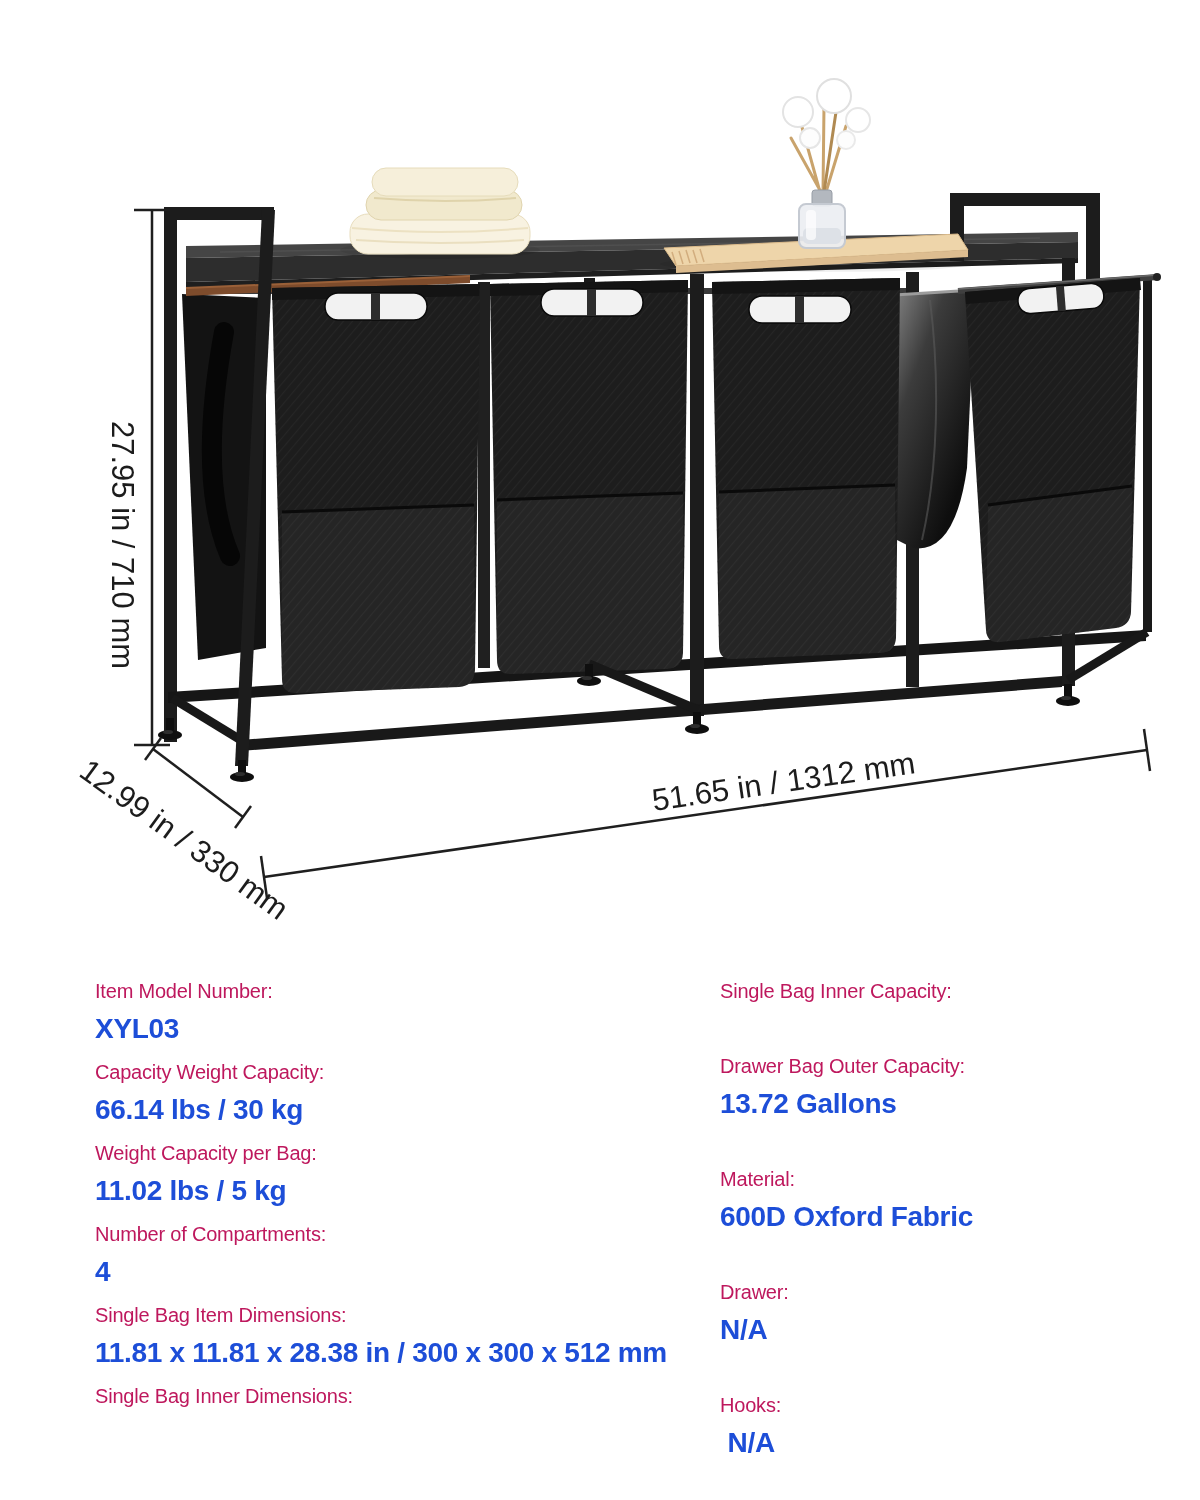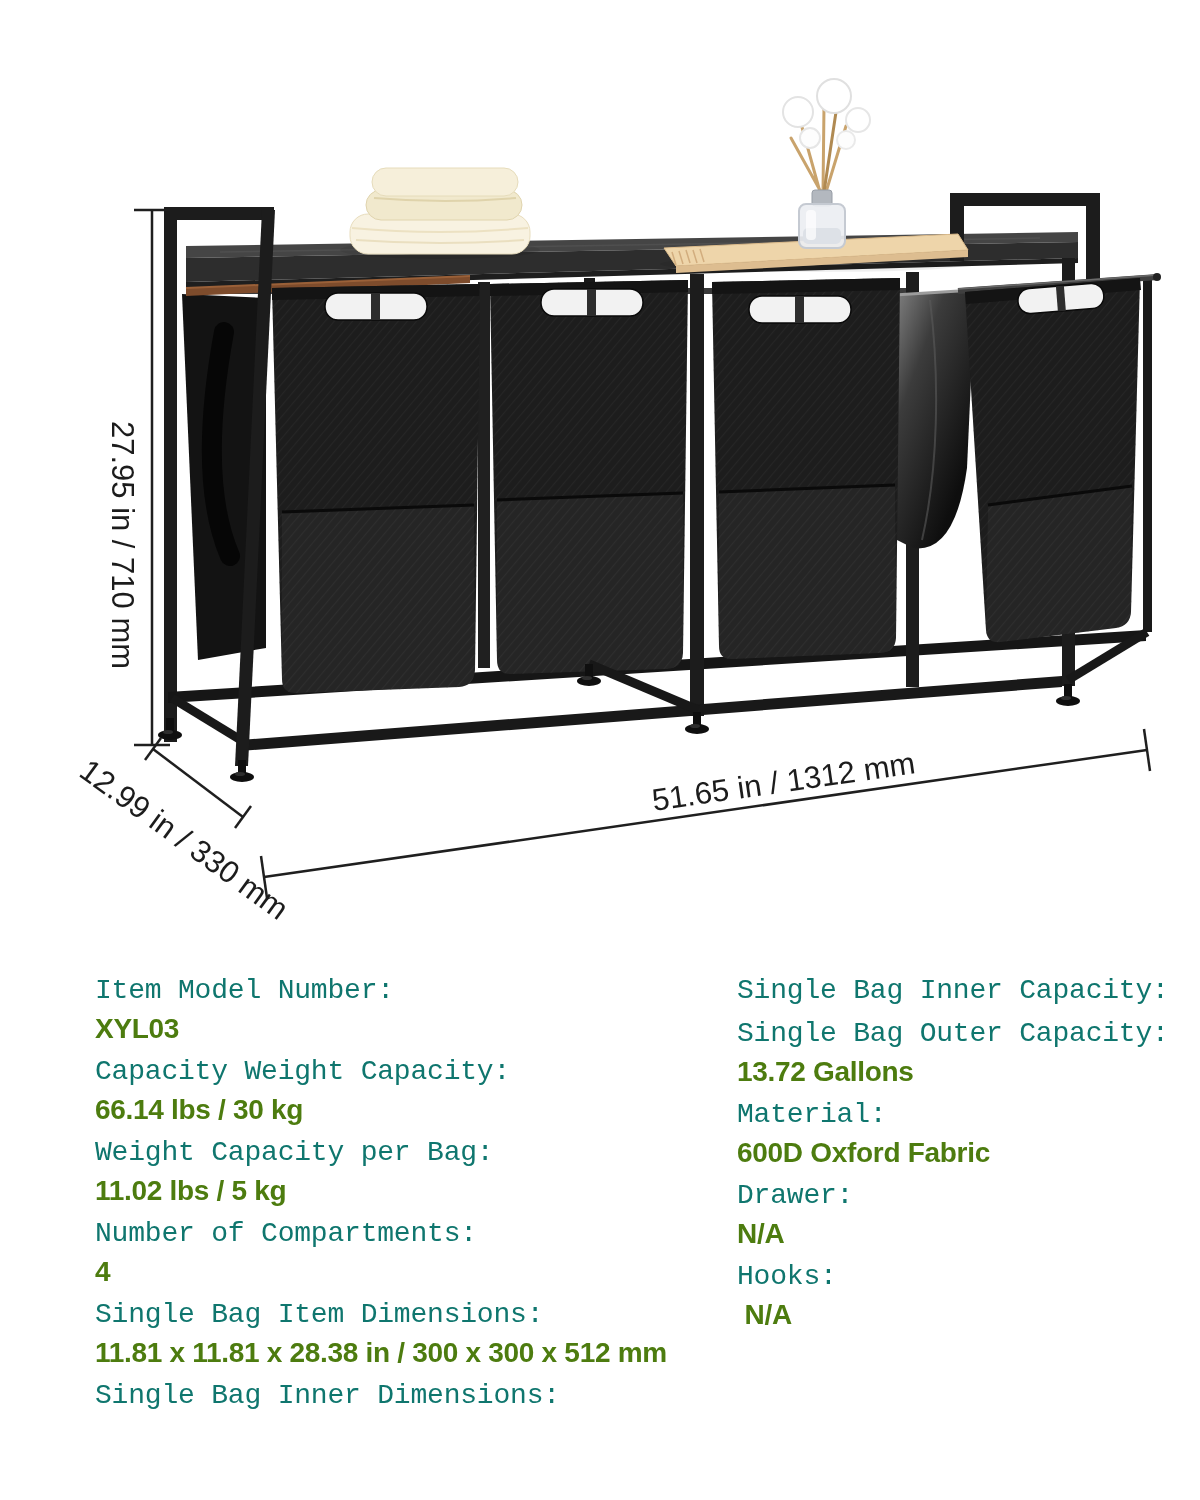--- a/index.html
+++ b/index.html
@@ -2,24 +2,24 @@
 <html><head>
 <meta charset="utf-8">
 <style>
   html,body{margin:0;padding:0;background:#fff;}
   .page{position:relative;width:1200px;height:1500px;background:#ffffff;overflow:hidden;
         font-family:"Liberation Sans",sans-serif;}
   .product-area{position:absolute;left:0;top:0;width:1200px;height:950px;}
   svg text.dim{font-family:"Liberation Sans",sans-serif;font-size:31px;fill:#1c1c1c;letter-spacing:0;}
   .specs-col{position:absolute;top:972px;display:flex;flex-direction:column;}
   .specs-col.left{left:95px;width:640px;}
-  .specs-col.right{left:737px;width:460px;}
+  .specs-col.right{left:720px;width:460px;gap:32px;}
   .spec{margin:0 0 5px 0;}
-  .spec-label{font-size:28px;line-height:38px;color:#0f766e;font-weight:400;letter-spacing:-0.2px;white-space:pre;font-family:Liberation Mono, monospace;}
-  .spec-value{font-size:28px;line-height:38px;color:#4d7c0f;font-weight:700;letter-spacing:-0.3px;white-space:pre;}
+  .spec-label{font-size:20px;line-height:38px;color:#be185d;font-weight:400;letter-spacing:-0.2px;white-space:pre;}
+  .spec-value{font-size:28px;line-height:38px;color:#1d4ed8;font-weight:700;letter-spacing:-0.3px;white-space:pre;}
 </style>
 </head>
 <body>
 
 <div class="page">
 
   <svg class="product-area" viewBox="0 0 1200 950">
     <defs>
       <pattern id="weave" width="7" height="7" patternUnits="userSpaceOnUse" patternTransform="rotate(40)">
         <line x1="0" y1="0" x2="0" y2="7" stroke="#2f2f2f" stroke-width="2.2"></line>
@@ -247,21 +247,21 @@
       </div>
     </div>
 
   <div class="specs-col right">
 
       <div class="spec">
         <div class="spec-label">Single Bag Inner Capacity:</div>
       </div>
 
       <div class="spec">
-        <div class="spec-label">Single Bag Outer Capacity:</div>
+        <div class="spec-label">Drawer Bag Outer Capacity:</div>
         <div class="spec-value">13.72 Gallons</div>
       </div>
 
       <div class="spec">
         <div class="spec-label">Material:</div>
         <div class="spec-value">600D Oxford Fabric</div>
       </div>
 
       <div class="spec">
         <div class="spec-label">Drawer:</div>

